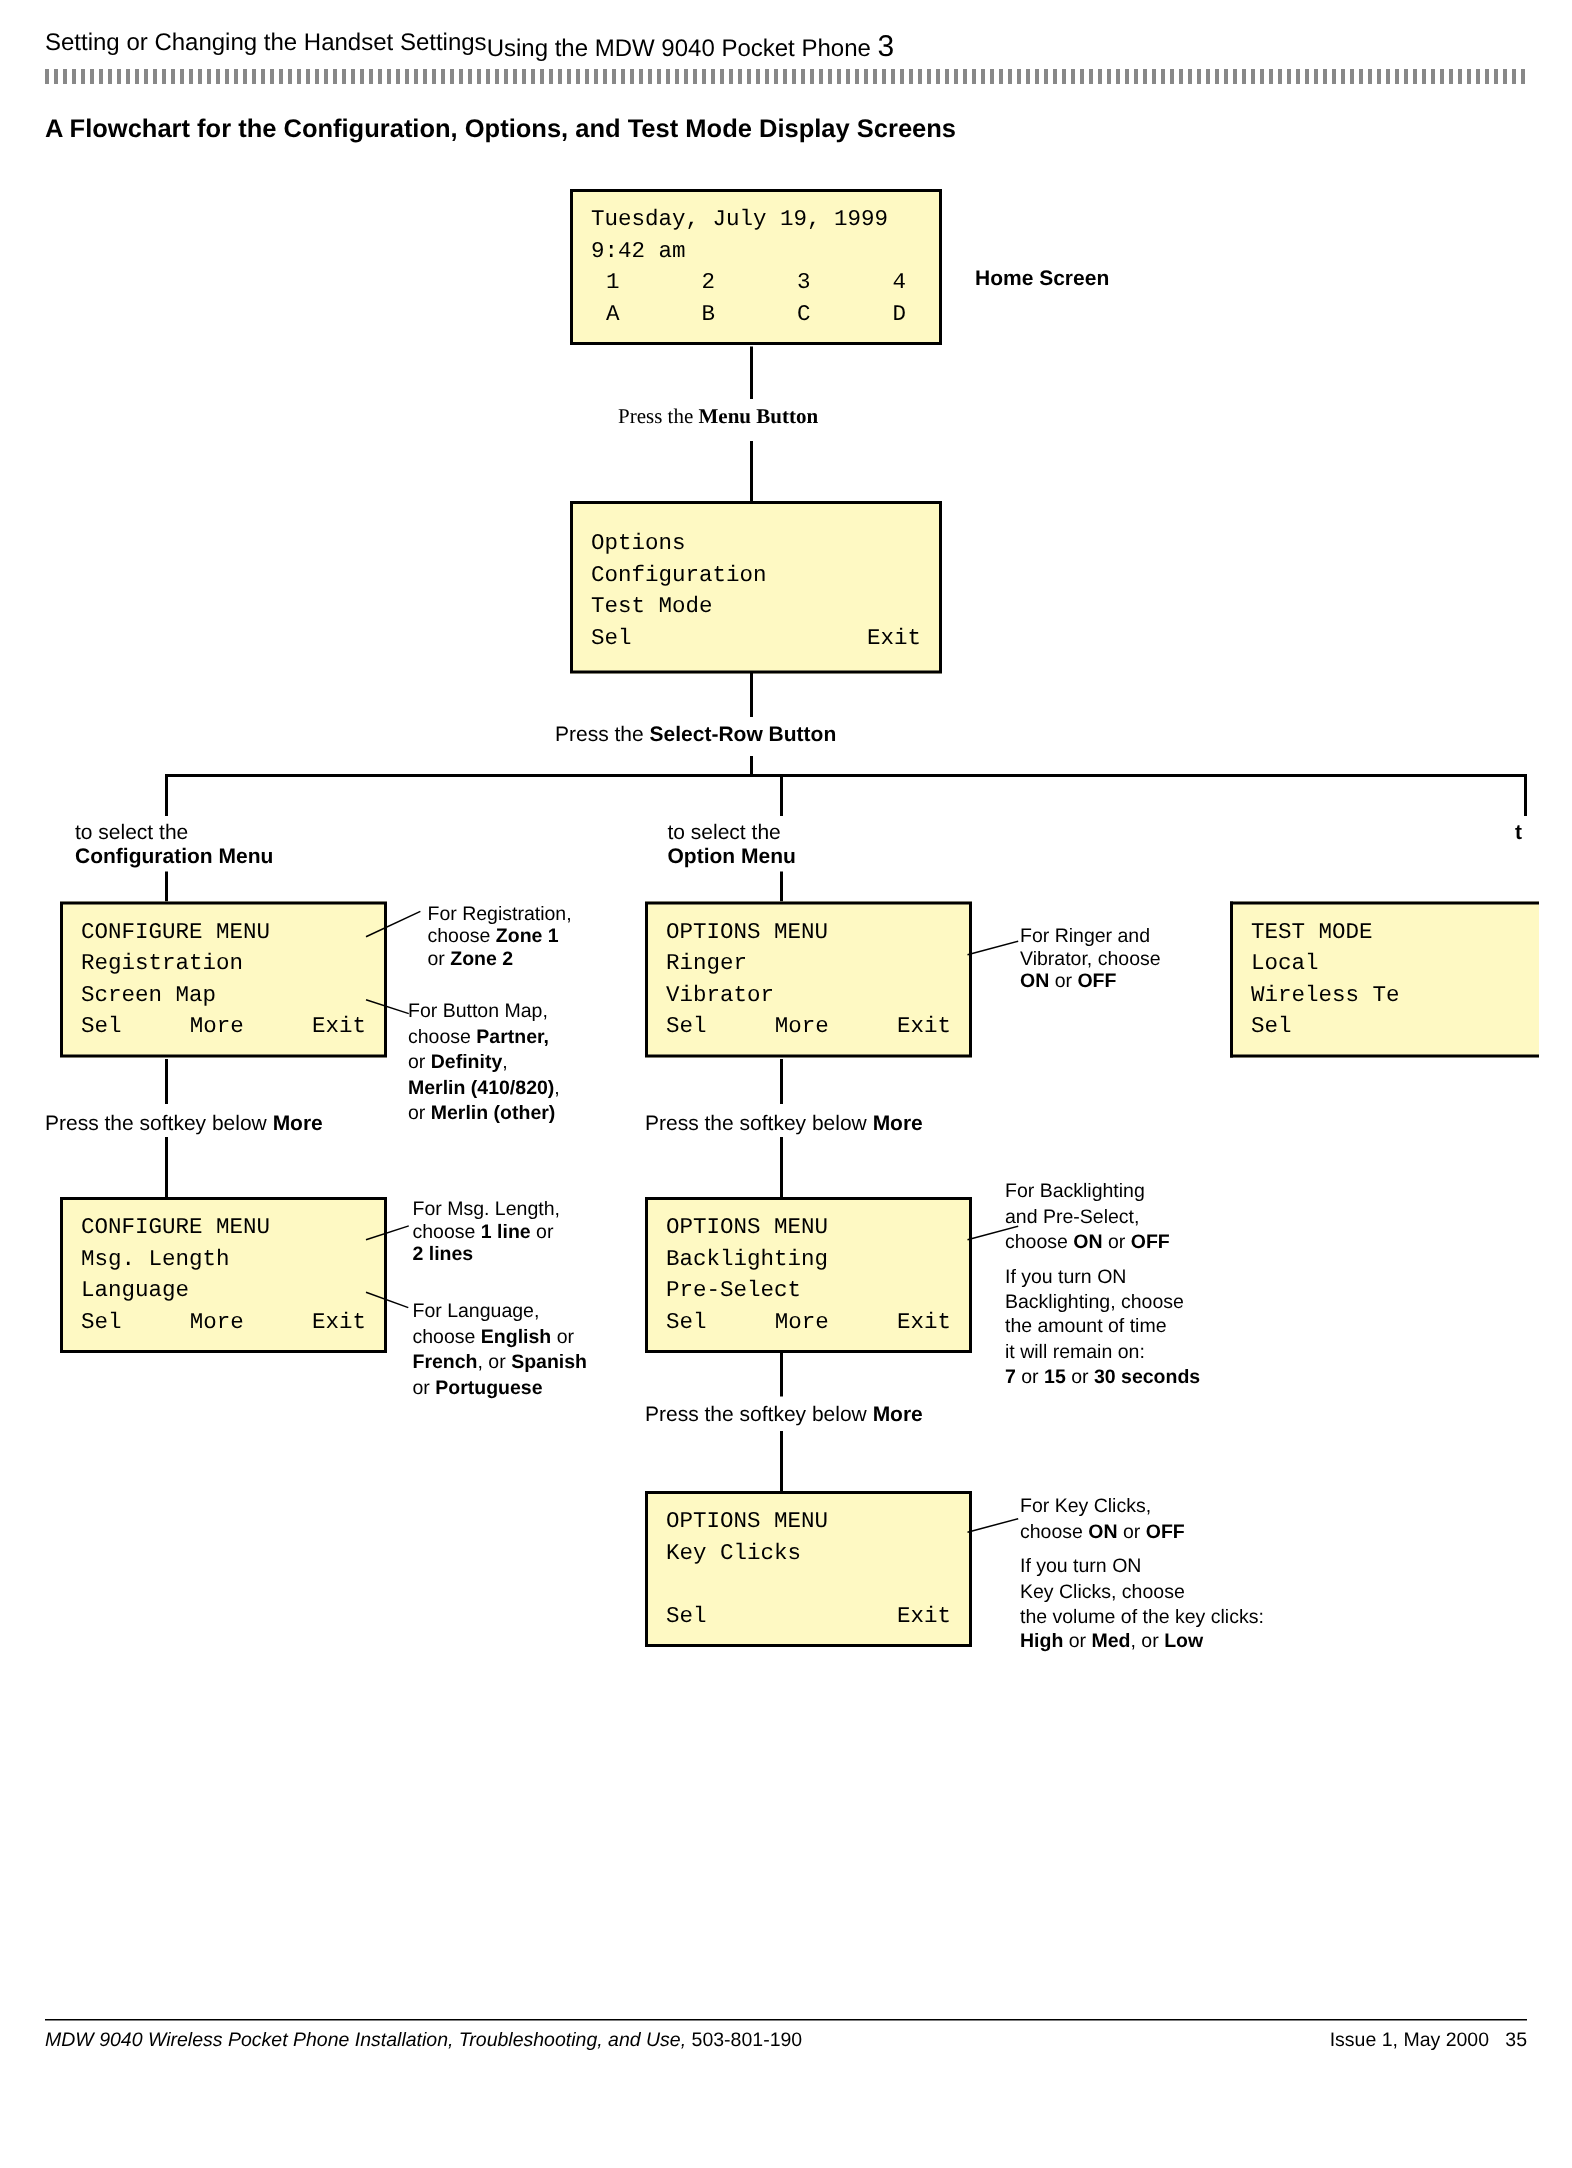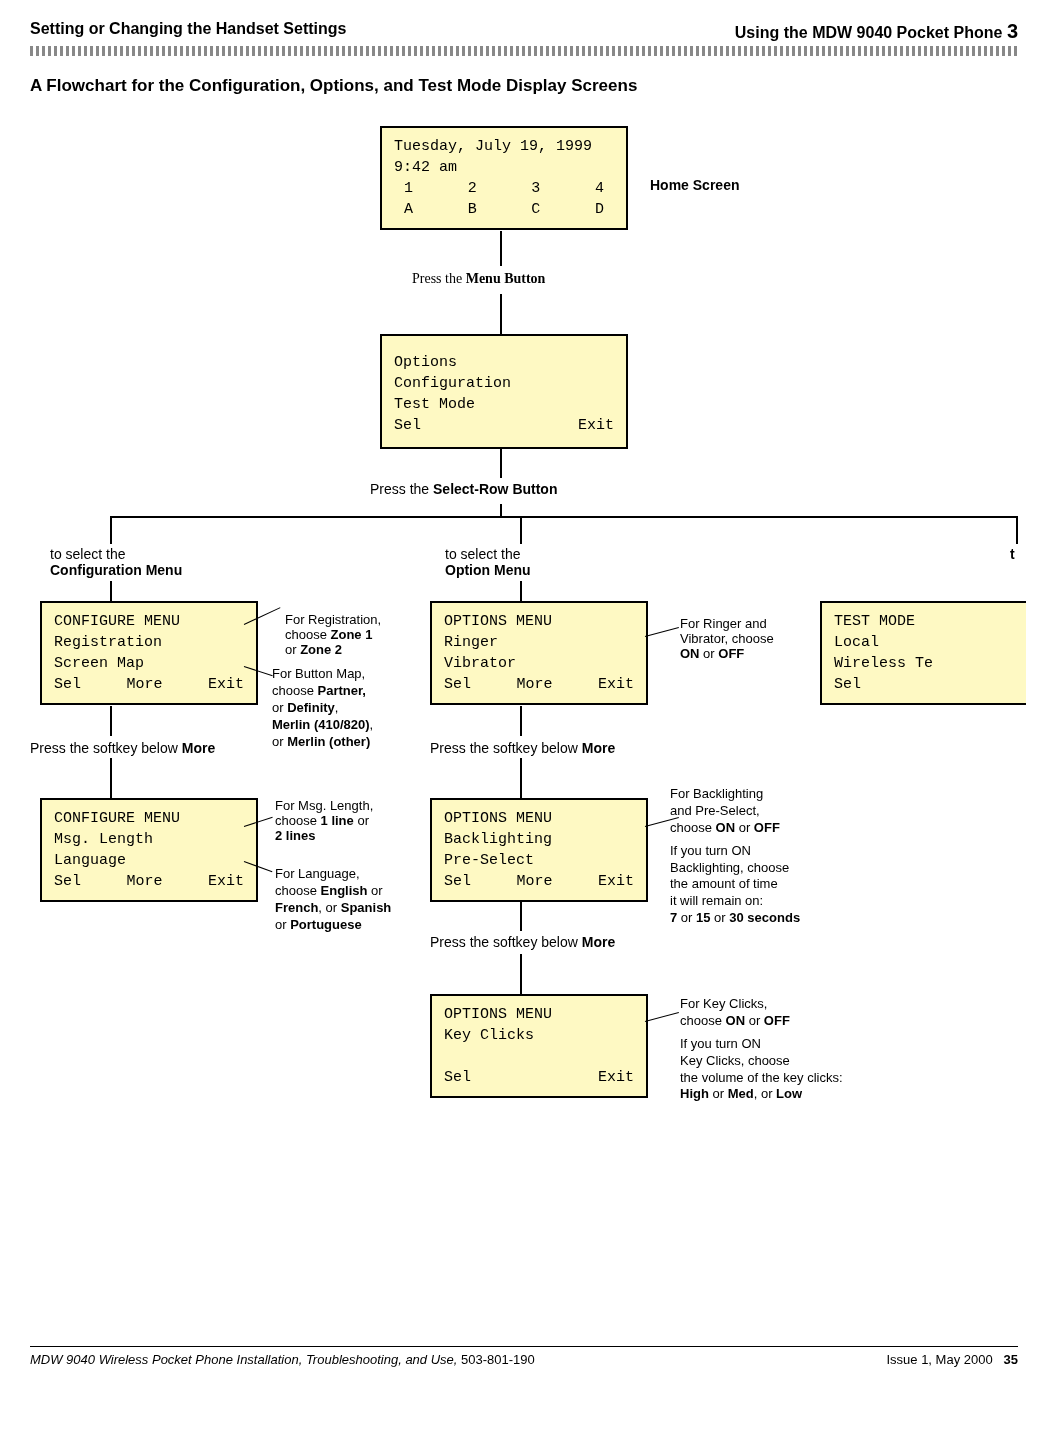--- a/index.html
+++ b/index.html
@@ -5,25 +5,24 @@
     body {
       font-family: Arial, Helvetica, sans-serif;
       margin: 0;
       padding: 20px 30px;
       width: 988px;
       font-size: 14px;
       color: #000;
     }
     .header-row {
       display: flex;
-      justify-content: space-between;
-      font-weight: bold;
+      justify-content: flex-start;
+      font-weight: normal;
       font-size: 16px;
       margin-bottom: 3px;
-      gap: 24px;
     }
     .decorative-bar {
       height: 10px;
       background: repeating-linear-gradient(90deg, #888 0, #888 3px, #fff 3px, #fff 6px);
       margin-bottom: 20px;
     }
     .section-title {
       font-weight: bold;
       font-size: 17px;
       margin-bottom: 30px;
@@ -79,21 +78,21 @@
     .footer-row {
       display: flex;
       justify-content: space-between;
       font-style: italic;
       font-size: 13px;
     }
     .footer-row .right {
       font-style: normal;
     }
     .page-num {
-      font-weight: bold;
+      font-weight: normal;
       font-style: normal;
     }
   </style>
 </head>
 <body>
 
 <div class="header-row">
   <span>Setting or Changing the Handset Settings</span>
   <span>
     <span>Using the MDW 9040 Pocket Phone</span>
@@ -194,21 +193,21 @@
   </div>
 
   <div class="screen-box" style="left:790px; top:475px; width:180px; border-right:none;">
     <div>TEST MODE</div>
     <div>Local</div>
     <div>Wireless Te</div>
     <div>Sel</div>
   </div>
 
   <div class="diag" style="left:214px; top:498px; width:40px; transform:rotate(-25deg);"></div>
-  <div class="instruction" style="left:255px; top:486px; font-size:13px;">
+  <div class="instruction" style="left:255px; top:475px; font-size:13px;">
     <div>For Registration,</div>
     <div><span>choose </span><span class="bold">Zone 1</span></div>
     <div><span>or </span><span class="bold">Zone 2</span></div>
   </div>
 
   <div class="diag" style="left:214px; top:540px; width:30px; transform:rotate(18deg);"></div>
   <div class="instruction" style="left:242px; top:540px; font-size:13px; line-height:1.3;">
     <div>For Button Map,</div>
     <div><span>choose </span><span class="bold">Partner,</span></div>
     <div><span>or </span><span class="bold">Definity</span><span>,</span></div>

